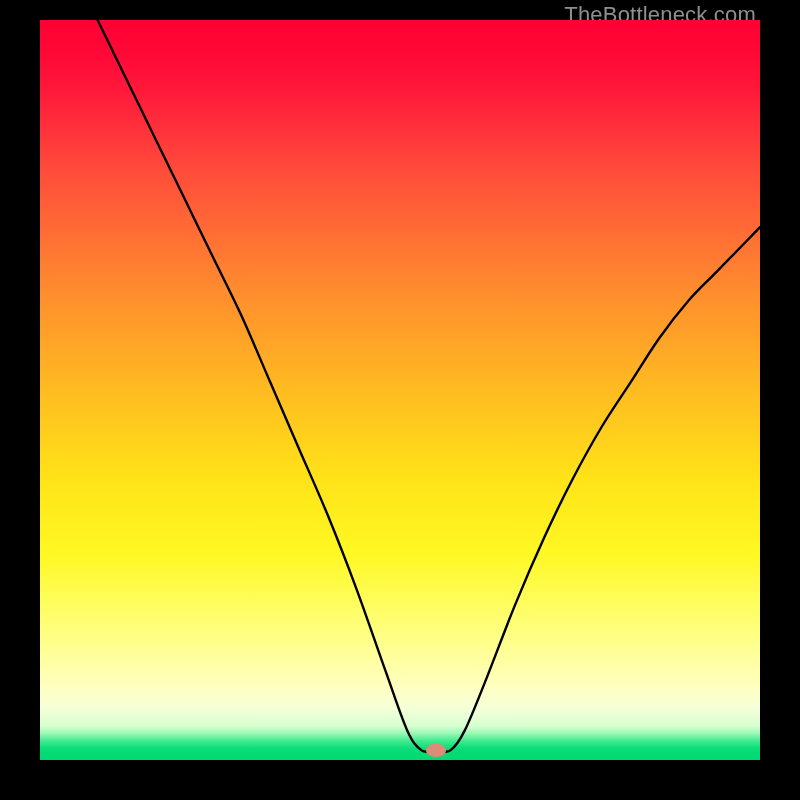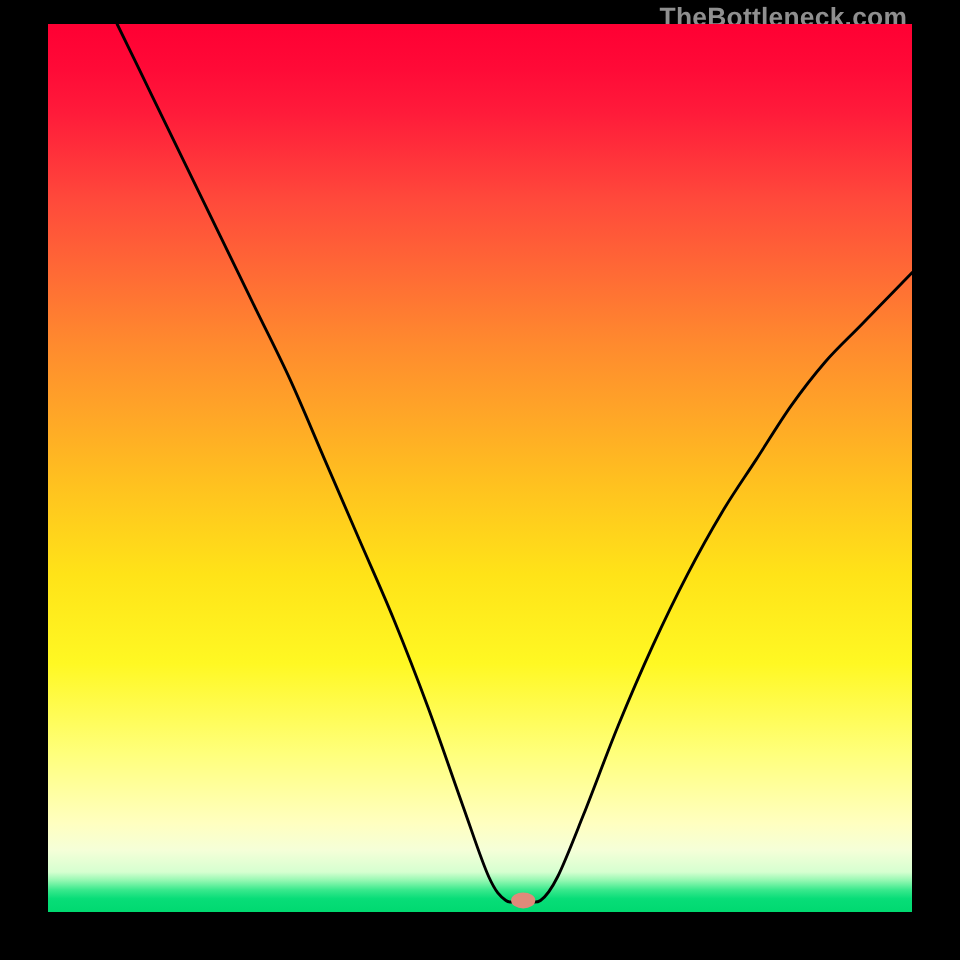--- a/index.html
+++ b/index.html
@@ -24,21 +24,21 @@
     width: 720px;
     height: 740px;
     overflow: hidden;
   }
   .watermark {
     position: absolute;
     top: 2px;
     right: 44px;
     color: #8f8f8f;
     font-size: 22px;
-    font-weight: 700;
+    font-weight: 400;
     letter-spacing: 0.2px;
     user-select: none;
   }
   svg {
     display: block;
   }
 </style>
 </head>
 <body>
 

